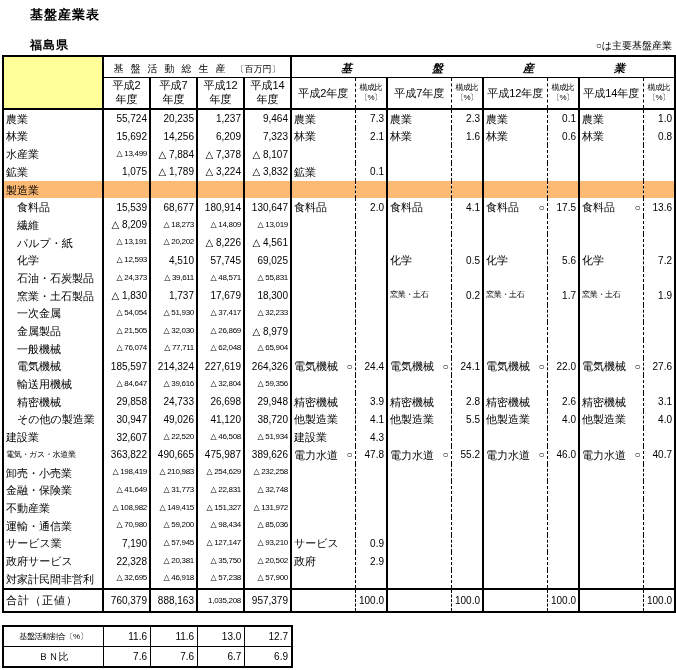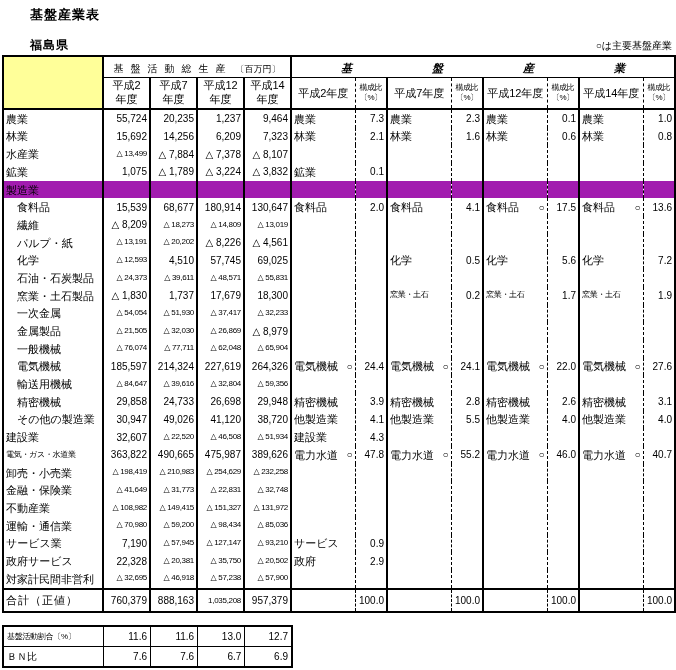--- a/index.html
+++ b/index.html
@@ -27,29 +27,29 @@
   .yr1{border-right:1px dashed #000;border-bottom:2px solid #000;text-align:center;font-size:11px;}
   .ratio-h{border-right:2px solid #000;border-bottom:2px solid #000;text-align:center;
            font-size:8px;line-height:1.2;letter-spacing:-0.5px;}
   .main tbody td{height:17.7px;line-height:1.1;}
   .lbl{font-size:11px;text-align:left;border-right:2px solid #000;}
   .num{font-size:10px;text-align:right;border-right:2px solid #000;}
   .gname{border-right:1px dashed #000;font-size:11px;}
   .gwrap{display:flex;justify-content:space-between;align-items:center;}
   .gc{font-size:10px;}
   .gratio{font-size:10px;text-align:right;border-right:2px solid #000;}
-  tr.hl td{background:#a21caf;}
+  tr.hl td{background:#fdba74;}
   .main tfoot td{border-top:2px solid #000;height:21px;}
   .main tfoot .lbl{text-align:left;font-size:11px;letter-spacing:1px;}
   .small{font-size:8px !important;letter-spacing:-0.3px;}
 
   .stats{position:absolute;left:2px;top:625px;width:291px;border:2px solid #000;}
   .stats td{height:19px;padding:0 3px;overflow:hidden;white-space:nowrap;
             border:1.5px solid #000;}
-  .stats .lbl2{font-size:10px;text-align:left;}
+  .stats .lbl2{font-size:10px;text-align:center;}
   .stats .num2{font-size:10px;text-align:right;}
 </style>
 </head>
 <body>
 
 <div class="page">
   <div class="title">基盤産業表</div>
   <div class="pref">福島県</div>
   <div class="legend">○は主要基盤産業</div>
 

